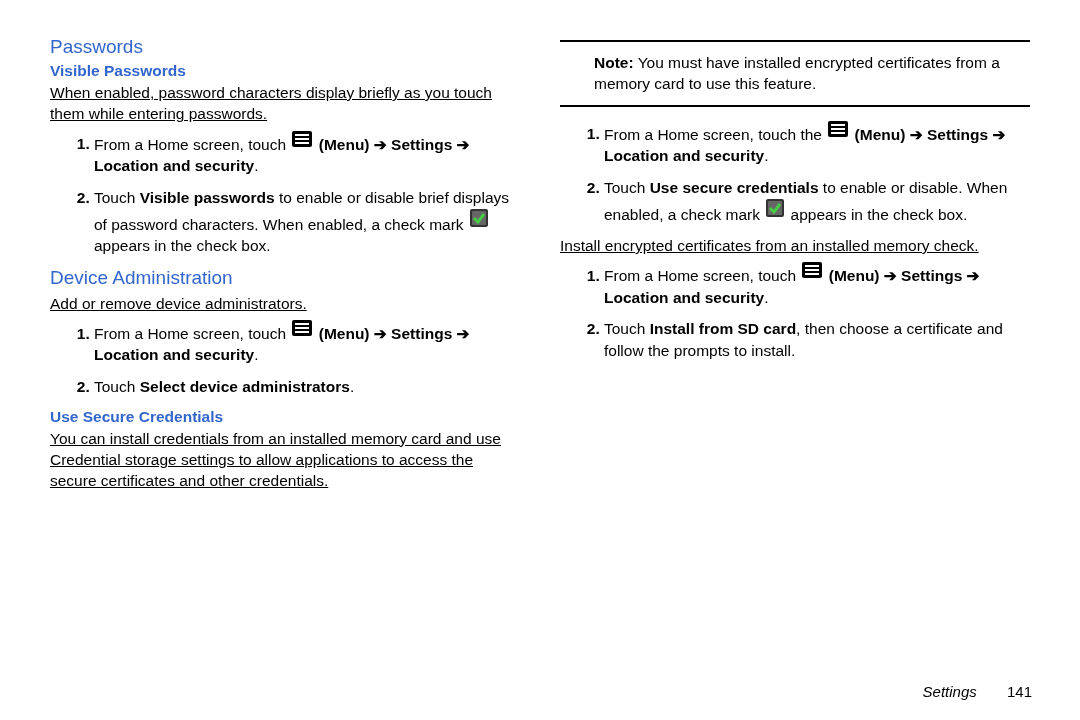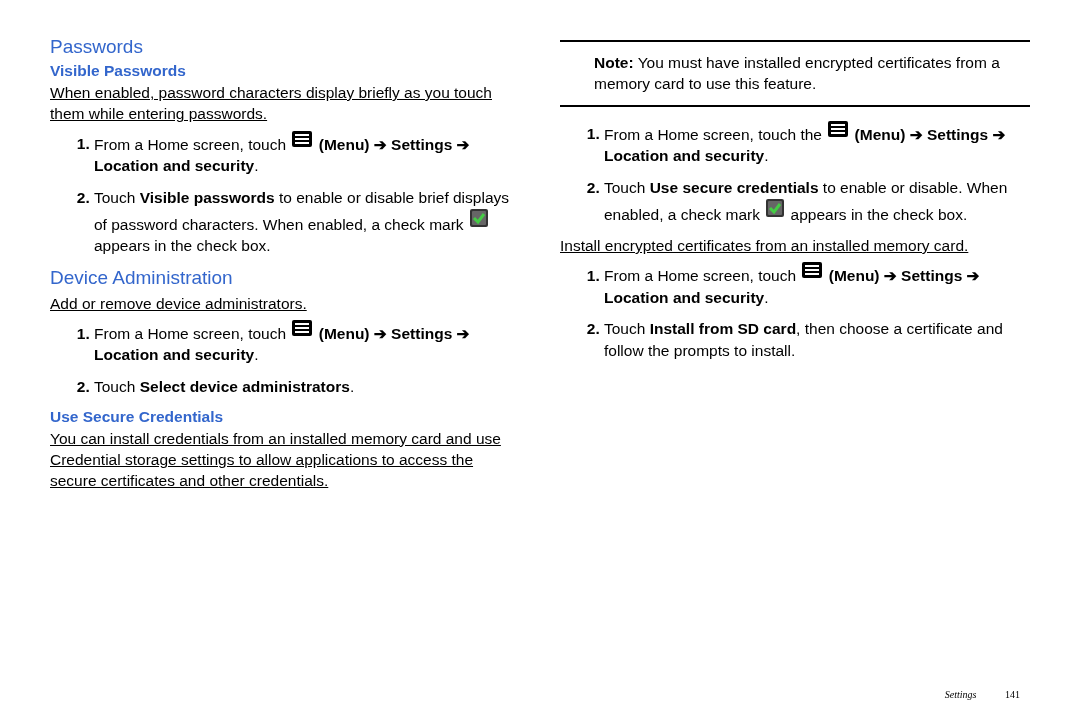--- a/index.html
+++ b/index.html
@@ -60,23 +60,22 @@
   }
   .note-box .nb-text {
     font-size: 15.5px;
     line-height: 1.38;
     margin: 0 0 0 30px;
     text-indent: -0px;
   }
   .footer {
     position: absolute;
     bottom: 20px;
-    right: 60px;
-    font-size: 10px;
-    font-family: Liberation Serif, serif;
+    right: 48px;
+    font-size: 15px;
   }
   .footer .fsec {
     font-style: italic;
     margin-right: 26px;
   }
   .icon-menu, .icon-check {
     display: inline-block;
     vertical-align: text-bottom;
     margin: 0 2px;
   }
@@ -147,21 +146,21 @@
               <use href="#menu-icon-g"></use>
             </svg></span><span class="bold"> (Menu) ➔ Settings ➔ Location and security</span><span>.</span>
       </li>
       <li>
         <span>Touch </span><span class="bold">Use secure credentials</span><span> to enable or disable. When enabled, a check mark </span><span class="icon-check"><svg width="18" height="18">
               <use href="#check-icon-g"></use>
             </svg></span><span> appears in the check box.</span>
       </li>
     </ol>
 
-    <div class="body-text">Install encrypted certificates from an installed memory card.</div>
+    <div class="body-text">Install encrypted certificates from an installed memory check.</div>
 
 
     <ol class="steps">
       <li>
         <span>From a Home screen, touch </span><span class="icon-menu"><svg width="20" height="16">
               <use href="#menu-icon-g"></use>
             </svg></span><span class="bold"> (Menu) ➔ Settings ➔ Location and security</span><span>.</span>
       </li>
       <li>
         <span>Touch </span><span class="bold">Install from SD card</span><span>, then choose a certificate and follow the prompts to install.</span>

